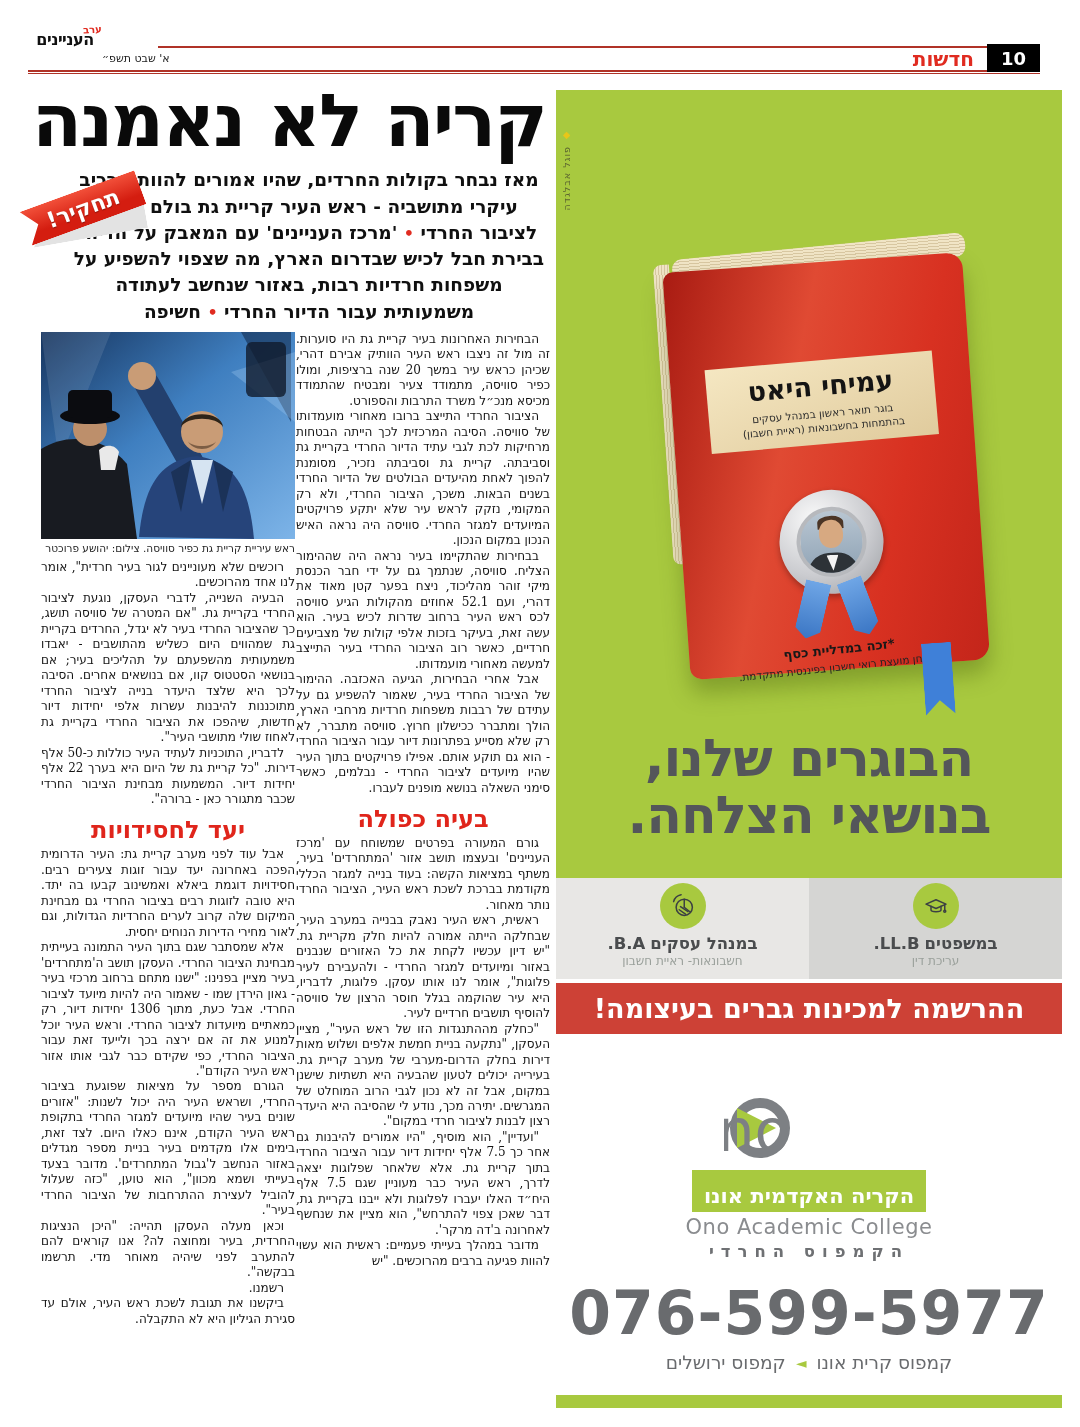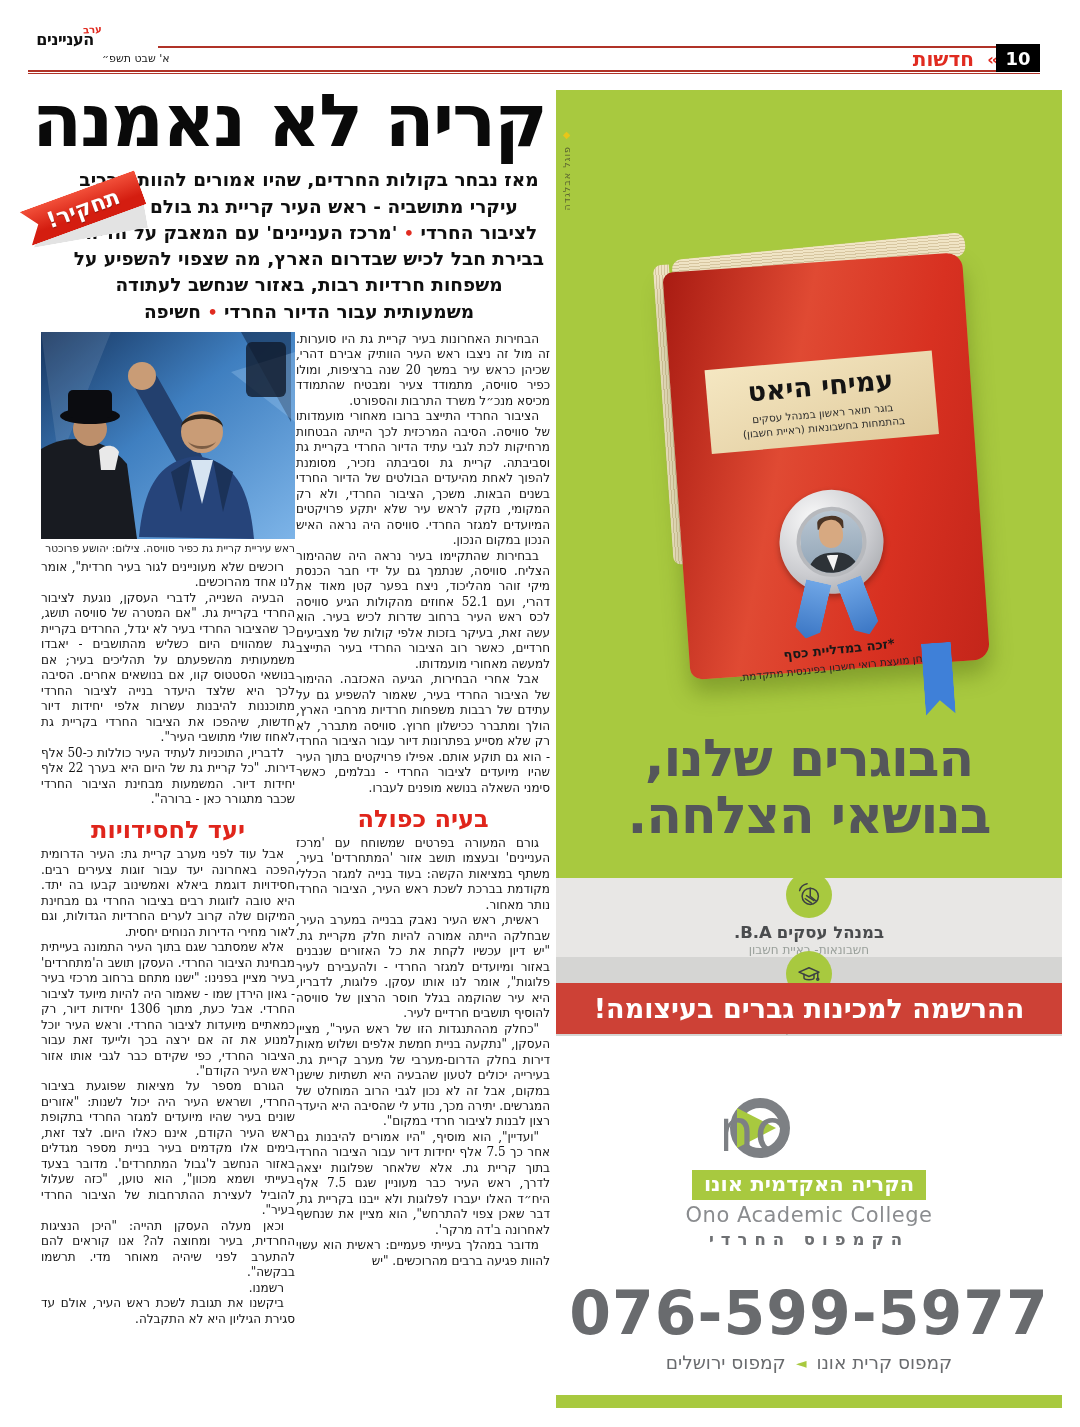--- a/index.html
+++ b/index.html
@@ -8,21 +8,21 @@
   
   .hdr-line-top{position:absolute;left:158px;right:40px;top:46px;height:2px;background:#b03328;}
   .hdr-line-bot{position:absolute;left:28px;right:40px;top:70px;height:4px;
                 border-top:2px solid #b03328;border-bottom:1px solid #b03328;box-sizing:border-box;}
   .masthead{position:absolute;left:26px;top:32px;width:78px;text-align:center;line-height:1;}
   .masthead-top{position:absolute;right:2px;top:-7px;color:#e02b20;font-weight:800;font-size:10px;transform:rotate(-3deg);}
   .masthead-main{color:#101010;font-weight:900;font-size:16px;letter-spacing:-0.5px;}
   .issue-date{position:absolute;left:102px;top:52px;font-size:11px;color:#1c1c1c;direction:rtl;}
   .section-label{position:absolute;right:106px;top:47px;font-size:20px;font-weight:900;color:#e02b20;}
   .chevrons{position:absolute;right:79px;top:50px;color:#e02b20;font-size:16px;font-weight:700;letter-spacing:-2px;}
-  .page-num{position:absolute;right:40px;top:44px;width:44px;height:28px;background:#000;color:#fff;
+  .page-num{position:absolute;right:40px;top:44px;width:53px;height:28px;background:#000;color:#fff;
             font-size:18px;font-weight:800;display:flex;align-items:center;justify-content:center;}
   
   .article{position:absolute;left:28px;top:86px;width:522px;}
   .headline{margin:0;font-size:73px;font-weight:900;color:#0a0a0a;text-align:center;line-height:.95;letter-spacing:-2px;}
   .ribbon-wrap{position:absolute;top:92px;left:-6px;width:150px;height:110px;z-index:3;}
   .ribbon-shadow{position:absolute;top:26px;left:8px;width:116px;height:34px;background:#e3e3e3;
                  transform:rotate(-10deg);clip-path:polygon(0 0,100% 0,100% 100%,0 100%,11% 50%);}
   .ribbon-band{position:absolute;top:12px;left:0;width:122px;height:36px;
                background:linear-gradient(180deg,#f2503a 0%,#d41d10 70%);
                transform:rotate(-20deg);clip-path:polygon(0 0,100% 0,100% 100%,0 100%,11% 50%);
@@ -73,32 +73,32 @@
   .ribn{position:absolute;top:318px;width:26px;height:58px;background:linear-gradient(180deg,#6fa6e6,#3b76c4);
         clip-path:polygon(0 0,100% 0,100% 84%,50% 100%,0 84%);}
   .ribn.l{left:113px;transform:rotate(17deg);}
   .ribn.r{left:160px;transform:rotate(-17deg);}
   .medal-cap1{position:absolute;top:380px;left:0;right:0;text-align:center;font-size:13px;font-weight:800;color:#181818;transform:rotate(-2deg);}
   .medal-cap2{position:absolute;top:399px;left:0;right:0;text-align:center;font-size:10.5px;color:#232323;transform:rotate(-2deg);}
   .bookmark{position:absolute;right:38px;bottom:-52px;width:30px;height:72px;background:#3f80d8;
             clip-path:polygon(0 0,100% 0,100% 100%,50% 80%,0 100%);}
   .slogan{position:absolute;top:640px;left:0;right:0;text-align:center;font-size:52px;font-weight:800;
           color:#54565a;line-height:1.1;letter-spacing:-1px;}
-  .programs{position:absolute;top:788px;left:0;right:0;height:101px;display:flex;direction:ltr;flex-direction:column;}
+  .programs{position:absolute;top:788px;left:0;right:0;height:101px;display:flex;direction:ltr;}
   .program{flex:1;display:flex;flex-direction:column;align-items:center;justify-content:center;}
   .program.ba{background:#e8e7e5;}
   .program.llb{background:#d5d5d3;}
   .prog-icon{width:46px;height:46px;border-radius:50%;background:#a8c93f;display:flex;align-items:center;
              justify-content:center;margin-bottom:5px;margin-top:-6px;}
   .prog-line{display:flex;direction:ltr;gap:5px;align-items:baseline;font-size:16.5px;font-weight:700;color:#4a4c4e;}
   .prog-detail{font-size:12px;color:#9aa09b;margin-top:1px;}
   .reg-banner{position:absolute;top:893px;left:0;right:0;height:51px;background:#cd4136;color:#fff;
               font-size:27px;font-weight:800;display:flex;align-items:center;justify-content:center;}
   .ono-block{position:absolute;top:1000px;left:0;right:0;text-align:center;}
-  .ono-heb{display:inline-block;background:#a8c93f;color:#fff;font-weight:800;font-size:21px;padding:2px 12px 4px;margin-top:2px;}
+  .ono-heb{display:inline-block;background:#a8c93f;color:#fff;font-weight:800;font-size:21px;padding:14px 12px 4px;margin-top:2px;}
   .ono-en{font-size:21px;color:#8a8c8f;margin-top:3px;letter-spacing:.5px;direction:ltr;}
   .ono-campus{font-size:16.5px;color:#6e7073;margin-top:3px;letter-spacing:7px;font-weight:700;}
   .phone{position:absolute;top:1188px;left:0;right:0;text-align:center;font-size:60px;font-weight:800;
          color:#696b6e;direction:ltr;letter-spacing:1px;}
   .campuses{position:absolute;top:1262px;left:0;right:0;display:flex;justify-content:center;gap:10px;
             align-items:center;font-size:18.5px;color:#696b6e;}
   .campus-arrow{color:#a8c93f;font-size:14px;}
   .ad-green-bar{position:absolute;top:1305px;left:0;right:0;height:13px;background:#a8c93f;}
 </style>
 </head>

